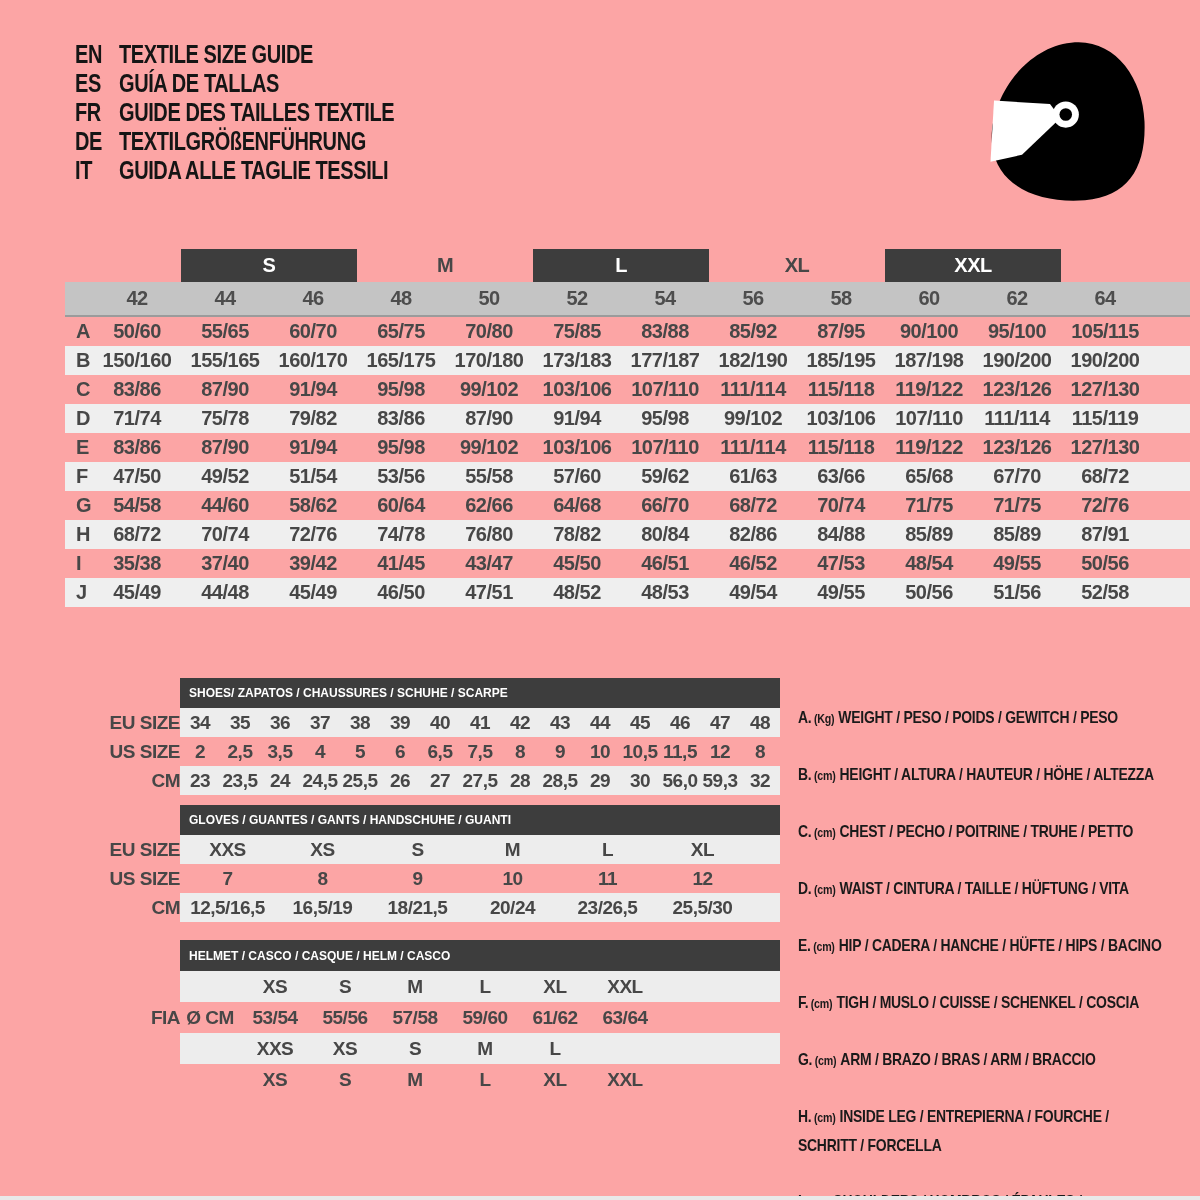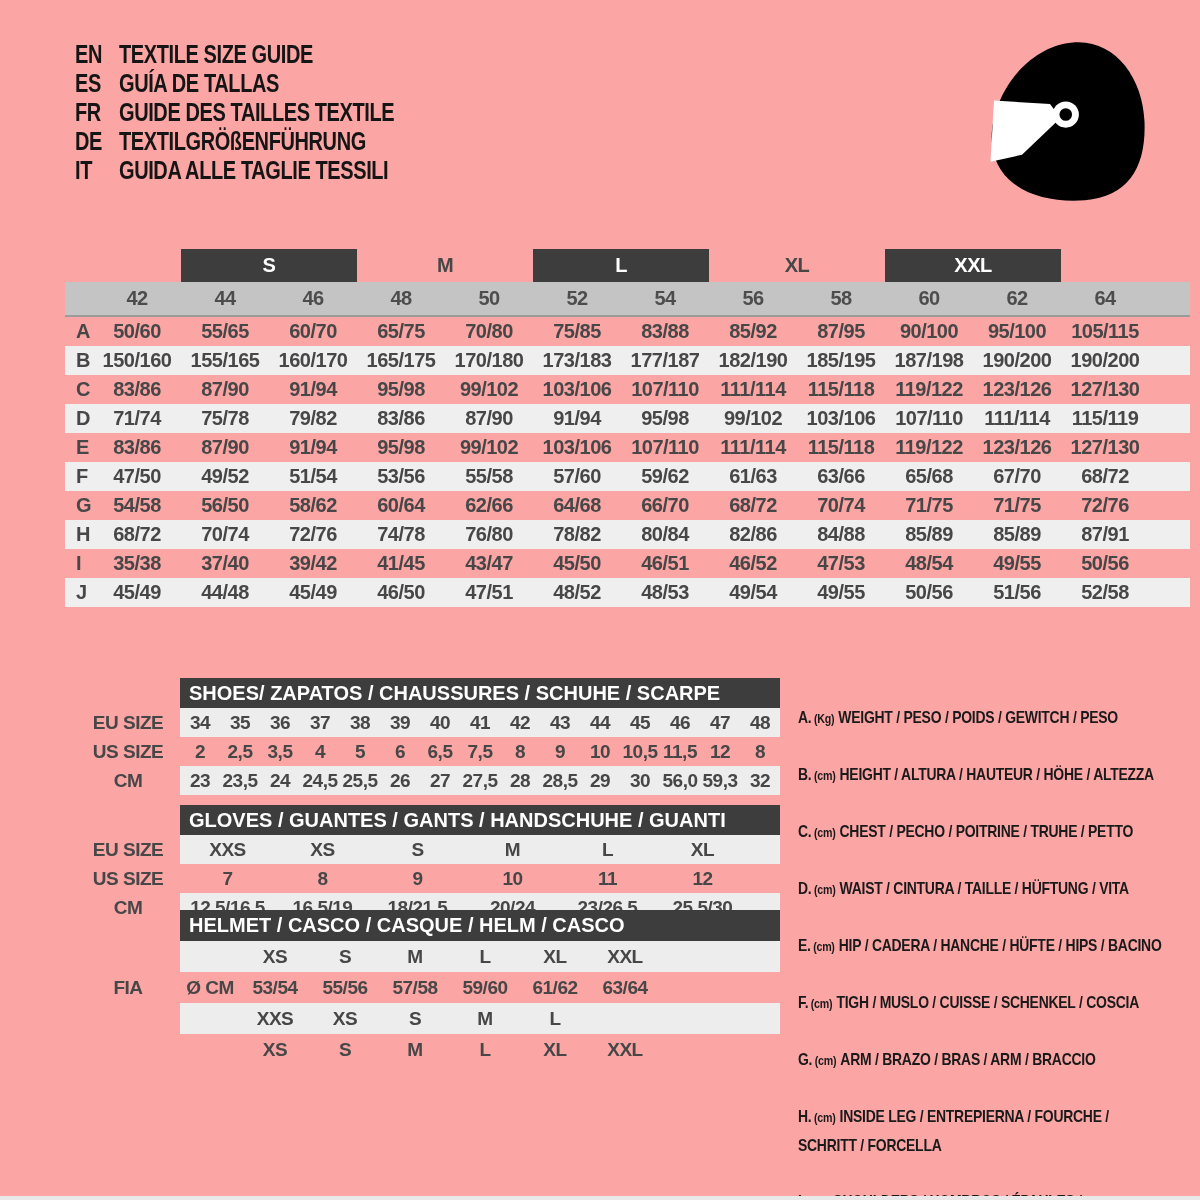--- a/index.html
+++ b/index.html
@@ -26,26 +26,26 @@
   .band-dark{background:#3d3d3d;color:#fff !important;}
   .band-plain{color:#4d4d4d;}
   .main-table .size-row td{height:33px;background:#c4c4c4;color:#4d4d4d;border-bottom:2px solid #9b9b9b;}
   .main-table tbody tr:nth-child(even) td{background:#efefef;}
   .row-label{text-align:left;padding-left:11px;}
 
   
   .sub-table{left:65px;width:715px;}
   .shoes-table{top:678px;}
   .gloves-table{top:805px;}
-  .helmet-table{top:910px;}
+  .helmet-table{top:940px;}
   .sub-table td{height:29px;font-size:19px;color:#474747;}
   .helmet-table td{height:31px;}
-  .sub-table .band-title{height:30px;text-align:left;padding-left:9px;font-size:20px;letter-spacing:0;}
+  .sub-table .band-title{height:30px;text-align:left;padding-left:9px;font-size:12px;letter-spacing:0;}
   .sub-table tbody tr:nth-child(odd) td:not(.side-label){background:#ededed;}
-  .side-label{text-align:center;padding-left:11px;color:#262626;font-size:18px;}
+  .side-label{text-align:right;padding-left:11px;color:#262626;font-size:18px;}
 
   
   .legend{position:absolute;left:798px;top:676px;width:480px;font-size:17px;line-height:28px;
           color:#1a1a1a;transform:scaleX(0.82);transform-origin:left top;letter-spacing:-0.3px;}
   .legend-item{white-space:pre-line;}
   .legend-item .k{margin-right:3px;}
   .legend-item .u{font-size:13px;margin-right:5px;}
 
   .bottom-rule{position:absolute;left:0;bottom:0;width:1200px;height:4px;background:#e9e9e9;}
 </style>
@@ -225,21 +225,21 @@
           <td>63/66</td>
           <td>65/68</td>
           <td>67/70</td>
           <td>68/72</td>
           <td></td>
         </tr>
 
         <tr>
           <td class="row-label">G</td>
           <td>54/58</td>
-          <td>56/50</td>
+          <td>44/60</td>
           <td>58/62</td>
           <td>60/64</td>
           <td>62/66</td>
           <td>64/68</td>
           <td>66/70</td>
           <td>68/72</td>
           <td>70/74</td>
           <td>71/75</td>
           <td>71/75</td>
           <td>72/76</td>

